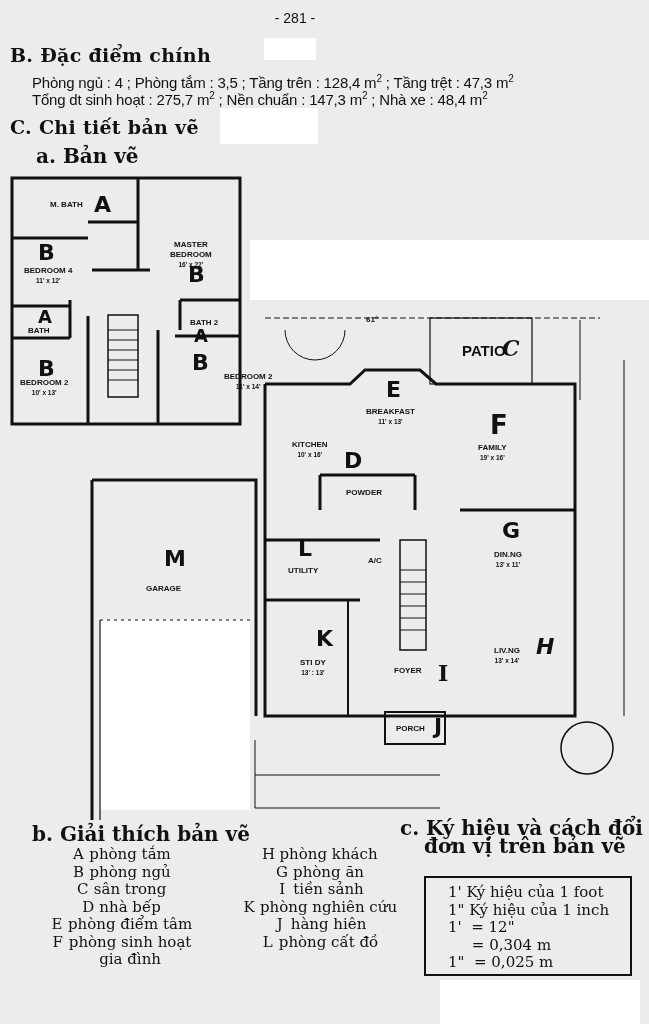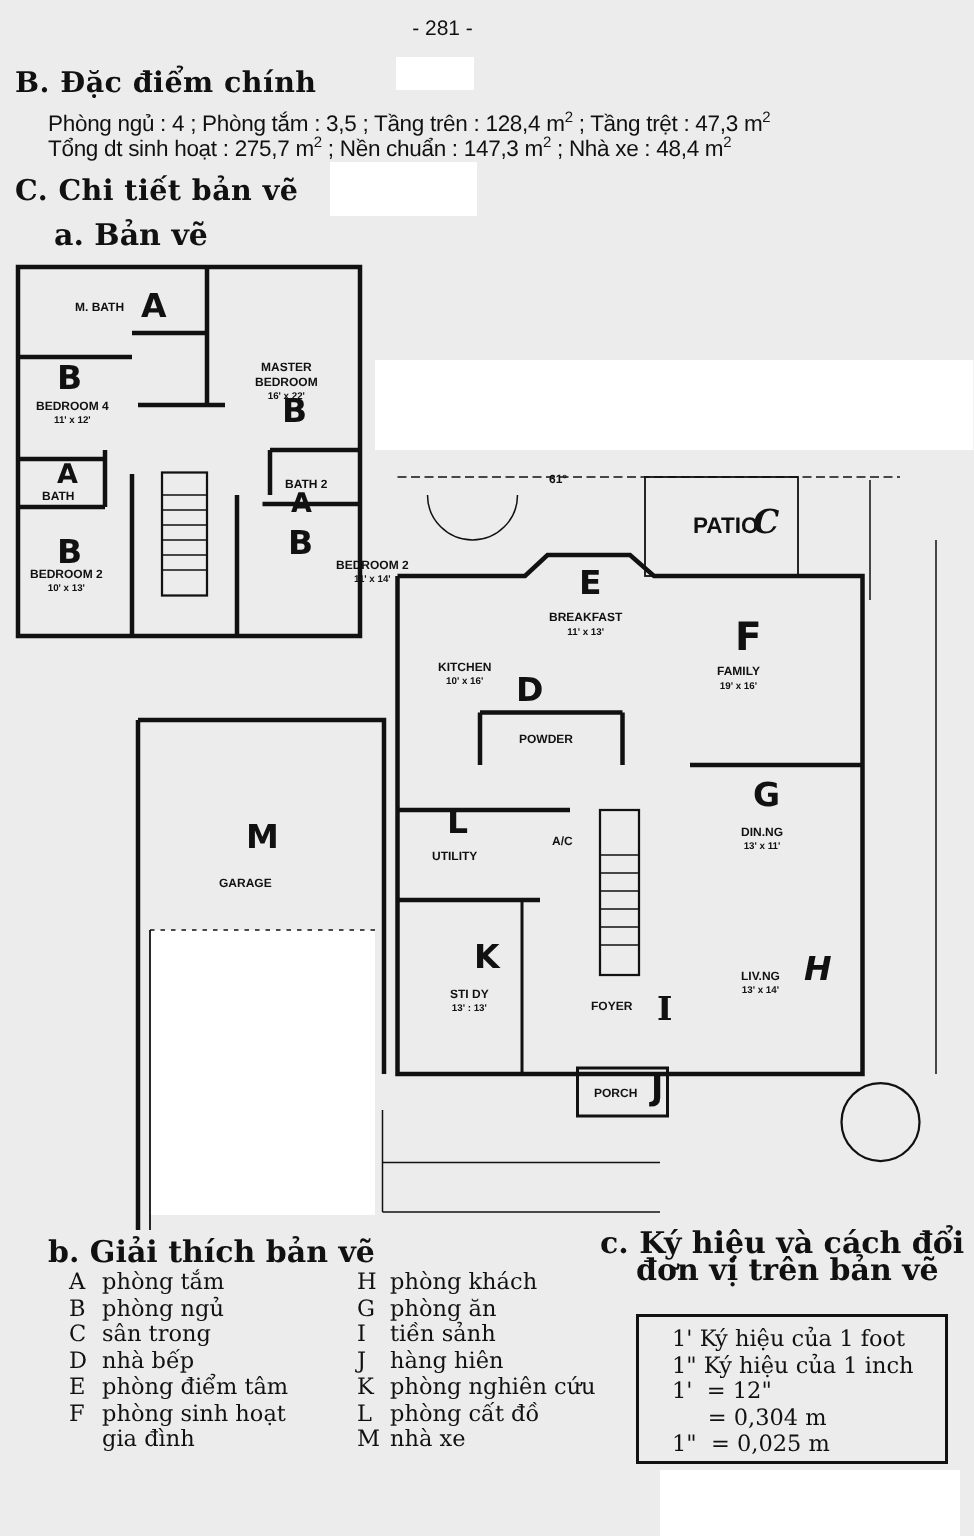--- a/index.html
+++ b/index.html
@@ -10,21 +10,21 @@
   .h-section { font-weight:bold; font-size:19px; letter-spacing:0.3px; }
   .h-sub { font-weight:bold; font-size:20px; }
   .spec-line { font-family:"Liberation Sans",sans-serif; font-size:15px; line-height:17px; white-space:nowrap; letter-spacing:-0.2px; }
   sup { font-size:10px; }
   .patch { background:#fff; }
   
   .plan-svg { left:0; top:0; }
   .room-label { font-family:"Liberation Sans",sans-serif; font-weight:bold; font-size:8px; text-align:center; line-height:10px; white-space:nowrap; }
   .room-dim { font-family:"Liberation Sans",sans-serif; font-weight:bold; font-size:6.5px; }
   .room-letter { font-family:"DejaVu Sans","Liberation Sans",sans-serif; font-weight:bold; font-size:22px; }
-  .legend-row { font-size:15px; line-height:17.5px; white-space:nowrap; }
+  .legend-row { font-size:15px; line-height:17.5px; white-space:nowrap;text-align:center; }
   .legend-code { display:inline-block; width:22px; }
   .conv-box { left:424px; top:876px; width:204px; height:96px; border:2px solid #111; background:#ececec; }
   .conv-line { font-size:15px; line-height:17.5px; white-space:nowrap; }
 </style>
 </head>
 <body>
 
 <div class="abs patch" style="left:264px;top:38px;width:52px;height:22px;"></div>
 <div class="abs patch" style="left:220px;top:108px;width:98px;height:36px;"></div>
 <div class="abs patch" style="left:250px;top:240px;width:399px;height:60px;"></div>
@@ -189,24 +189,23 @@
   <div class="legend-row"><span class="legend-code">C</span><span>sân trong</span></div>
   <div class="legend-row"><span class="legend-code">D</span><span>nhà bếp</span></div>
   <div class="legend-row"><span class="legend-code">E</span><span>phòng điểm tâm</span></div>
   <div class="legend-row"><span class="legend-code">F</span><span>phòng sinh hoạt</span></div>
   <div class="legend-row"><span class="legend-code"></span><span>gia đình</span></div>
 </div>
 <div class="abs" style="left:238px;top:846px;">
   <div class="legend-row"><span class="legend-code">H</span><span>phòng khách</span></div>
   <div class="legend-row"><span class="legend-code">G</span><span>phòng ăn</span></div>
   <div class="legend-row"><span class="legend-code">I</span><span>tiền sảnh</span></div>
+  <div class="legend-row"><span class="legend-code">K</span><span>phòng nghiên cứu</span></div>
   <div class="legend-row"><span class="legend-code">J</span><span>hàng hiên</span></div>
-  <div class="legend-row"><span class="legend-code">K</span><span>phòng nghiên cứu</span></div>
   <div class="legend-row"><span class="legend-code">L</span><span>phòng cất đồ</span></div>
-  <div class="legend-row"><span class="legend-code">M</span><span>nhà xe</span></div>
 </div>
 
 <div class="abs h-sub" style="left:400px;top:816px;">c. Ký hiệu và cách đổi</div>
 <div class="abs h-sub" style="left:424px;top:834px;">đơn vị trên bản vẽ</div>
 <div class="abs conv-box">
   <div style="padding:6px 0 0 22px;">
     <div class="conv-line">1' Ký hiệu của 1 foot</div>
     <div class="conv-line">1" Ký hiệu của 1 inch</div>
     <div class="conv-line" style="white-space:pre;">1'  = 12"</div>
     <div class="conv-line" style="white-space:pre;">     = 0,304 m</div>

